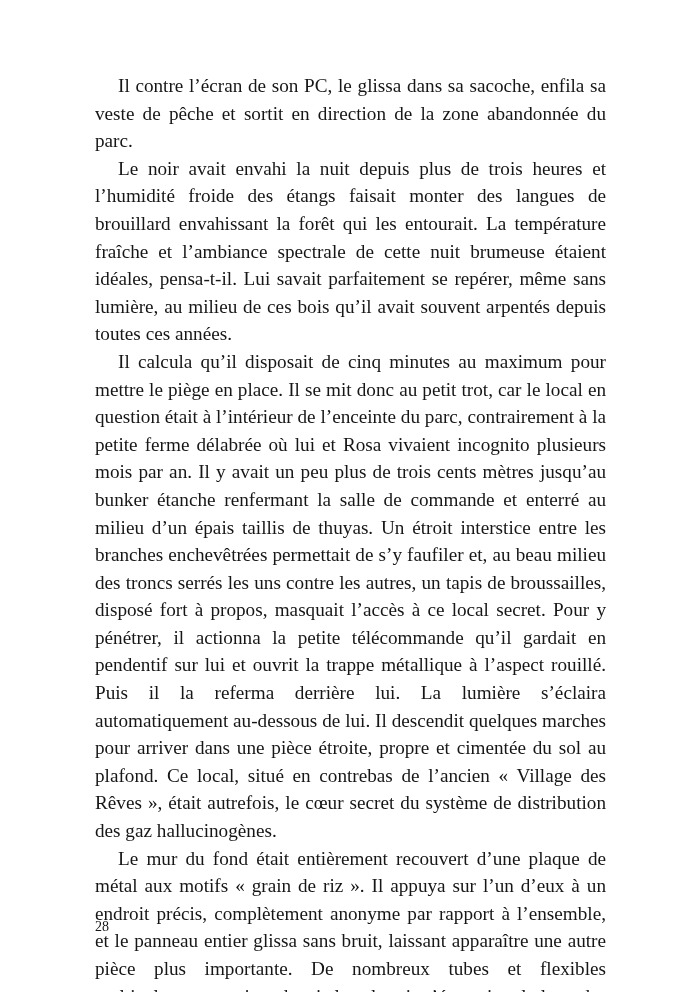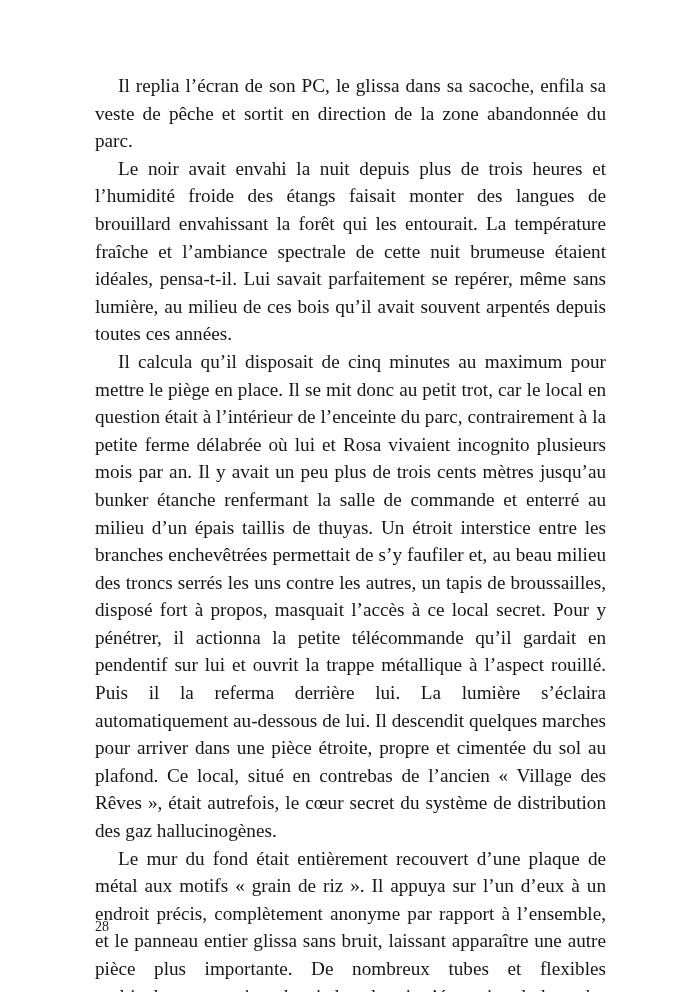--- a/index.html
+++ b/index.html
@@ -44,19 +44,19 @@
       font-size: 14px;
       line-height: 27.6px;
       color: #161616;
     }
   </style>
 </head>
 <body>
 
 <div class="page">
   <div class="text-block">
-    <p>Il replia l’écran de son PC, le glissa dans sa sacoche, enfila sa veste de pêche et sortit en direction de la zone abandonnée du parc.</p>
+    <p>Il contre l’écran de son PC, le glissa dans sa sacoche, enfila sa veste de pêche et sortit en direction de la zone abandonnée du parc.</p>
     <p>Le noir avait envahi la nuit depuis plus de trois heures et l’humidité froide des étangs faisait monter des langues de brouillard envahissant la forêt qui les entourait. La température fraîche et l’ambiance spectrale de cette nuit brumeuse étaient idéales, pensa-t-il. Lui savait parfaitement se repérer, même sans lumière, au milieu de ces bois qu’il avait souvent arpentés depuis toutes ces années.</p>
     <p>Il calcula qu’il disposait de cinq minutes au maximum pour mettre le piège en place. Il se mit donc au petit trot, car le local en question était à l’intérieur de l’enceinte du parc, contrairement à la petite ferme délabrée où lui et Rosa vivaient incognito plusieurs mois par an. Il y avait un peu plus de trois cents mètres jusqu’au bunker étanche renfermant la salle de commande et enterré au milieu d’un épais taillis de thuyas. Un étroit interstice entre les branches enchevêtrées permettait de s’y faufiler et, au beau milieu des troncs serrés les uns contre les autres, un tapis de broussailles, disposé fort à propos, masquait l’accès à ce local secret. Pour y pénétrer, il actionna la petite télécommande qu’il gardait en pendentif sur lui et ouvrit la trappe métallique à l’aspect rouillé. Puis il la referma derrière lui. La lumière s’éclaira automatiquement au-dessous de lui. Il descendit quelques marches pour arriver dans une pièce étroite, propre et cimentée du sol au plafond. Ce local, situé en contrebas de l’ancien « Village des Rêves », était autrefois, le cœur secret du système de distribution des gaz hallucinogènes.</p>
     <p>Le mur du fond était entièrement recouvert d’une plaque de métal aux motifs « grain de riz ». Il appuya sur l’un d’eux à un endroit précis, complètement anonyme par rapport à l’ensemble, et le panneau entier glissa sans bruit, laissant apparaître une autre pièce plus importante. De nombreux tubes et flexibles multicolores montaient depuis le sol, puis s’étageaient le long des murs pour rejoindre un autre local rempli de bonbonnes de gaz et de petites citernes. Au centre de la pièce, un pupitre de commandes hérissé de boutons et de diodes prenait une place imposante. Il sortit son ordinateur portable et le posa sur une</p>
   </div>
   <div class="page-number">28</div>
 </div>
 
 </body></html>

